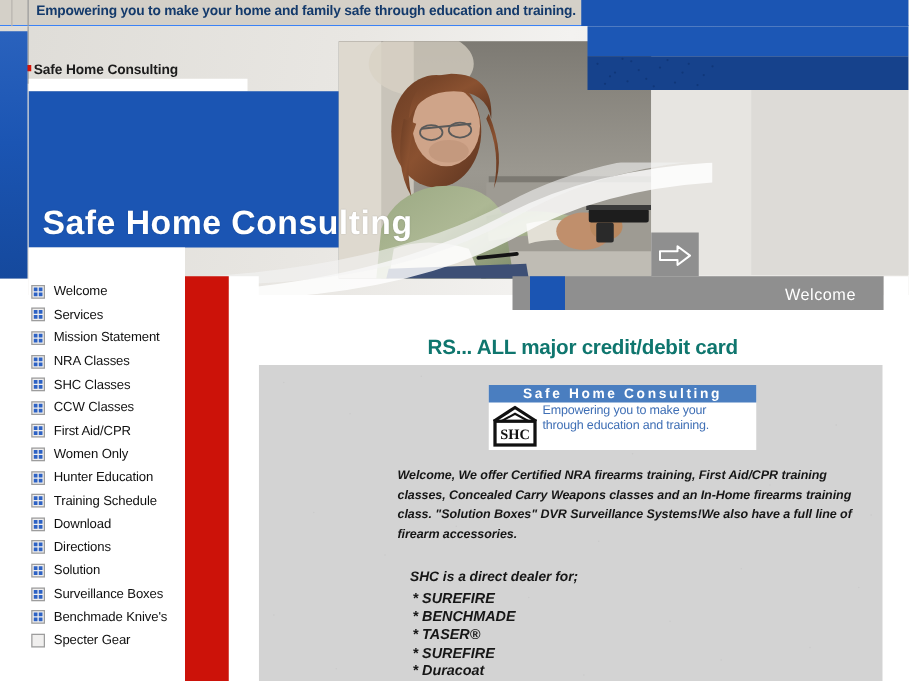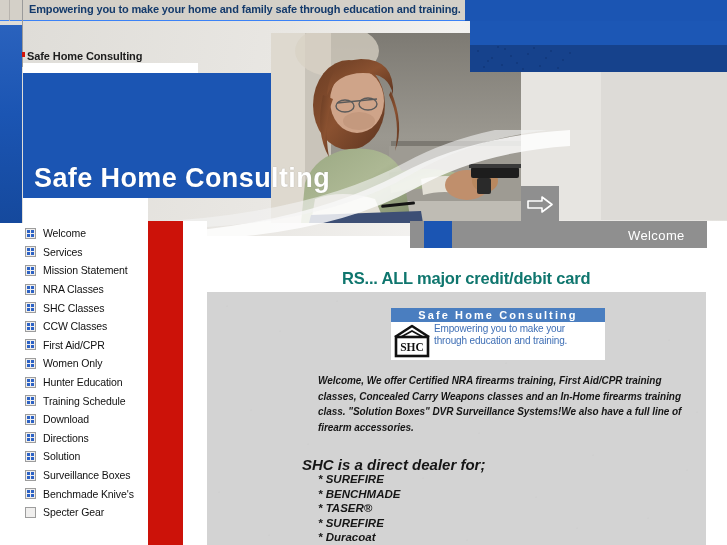--- a/index.html
+++ b/index.html
@@ -366,41 +366,41 @@
     font-size: 10px;
     font-weight: 700;
     font-style: italic;
     color: #161616;
     line-height: 15.6px;
     letter-spacing: -0.05px;
     z-index: 10;
   }
   .dealer-head {
     position: absolute;
-    left: 302px; top: 456px;
-    font-size: 15px;
+    left: 328px; top: 456px;
+    font-size: 11px;
     font-weight: 700;
     font-style: italic;
     color: #161616;
     z-index: 10;
     white-space: nowrap;
   }
   .dealer-list {
     position: absolute;
     left: 318px; top: 472px;
     width: 340px;
     font-size: 11.5px;
     font-weight: 700;
     font-style: italic;
     color: #161616;
     line-height: 14.6px;
     list-style: none;
     z-index: 10;
   }
-  .dealer-list li { white-space: nowrap; }
+  .dealer-list li { white-space: nowrap; margin-left: 12px; }
 </style>
 </head>
 <body>
 
 <div id="page">
 
   <div class="tagline-bar">
     <div class="tagline-rule2"></div>
     <div class="tagline-rule"></div>
     <div class="tagline-text">Empowering you to make your home and family safe through education and training.</div>

